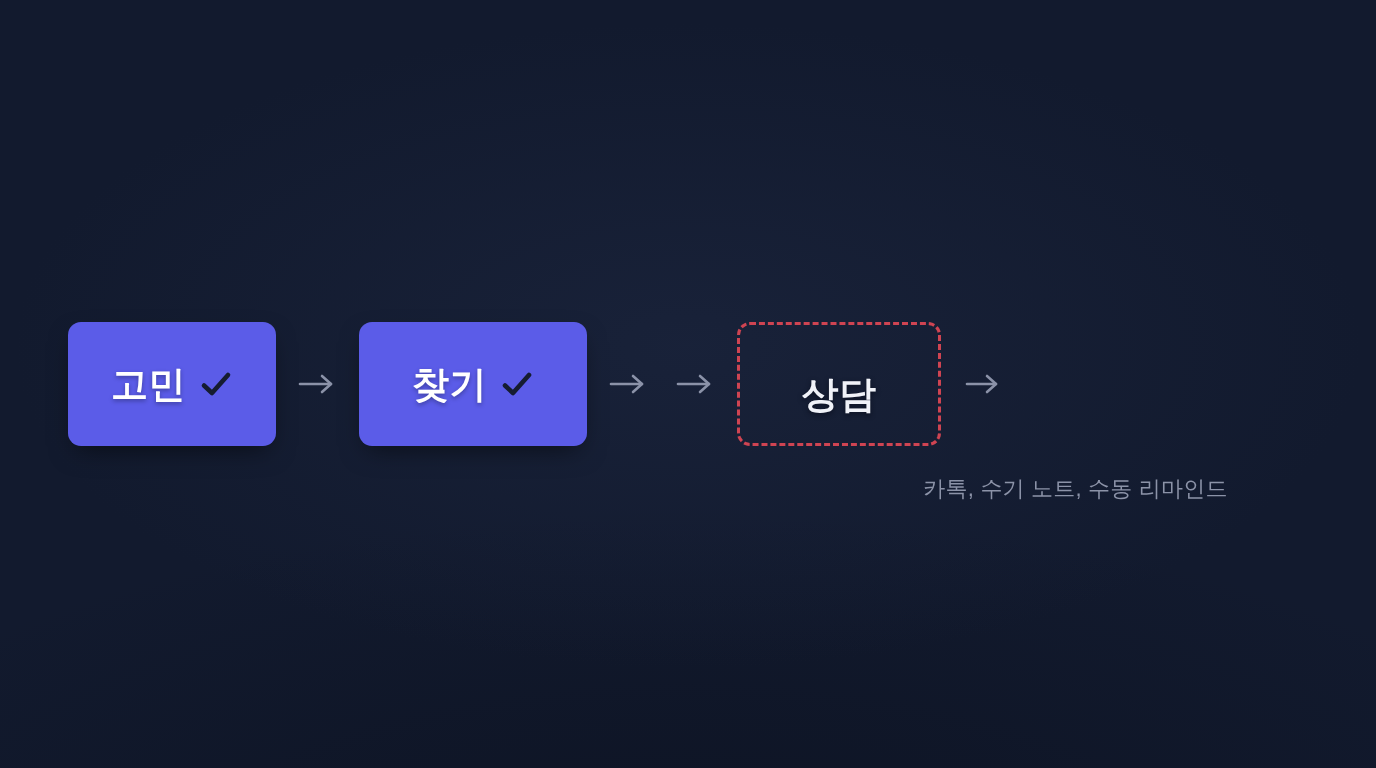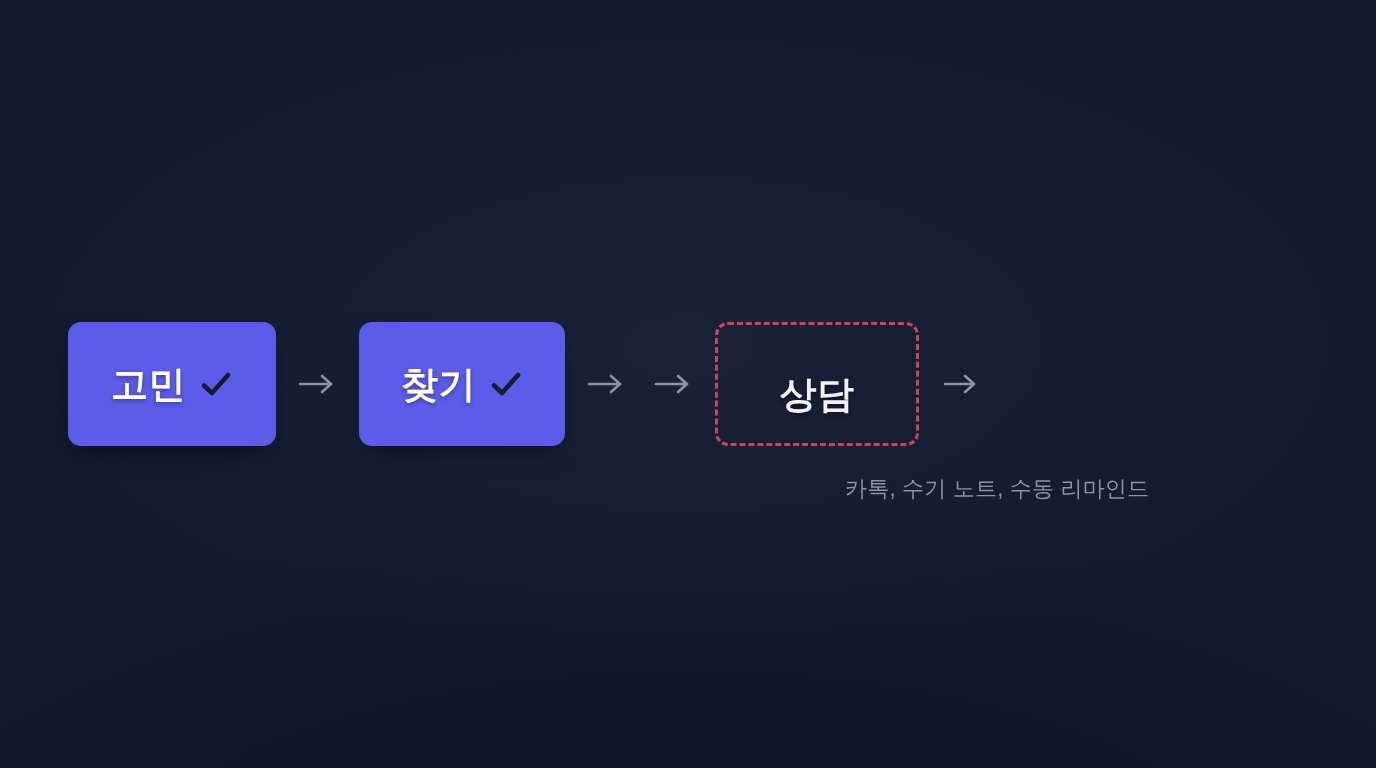--- a/index.html
+++ b/index.html
@@ -105,21 +105,21 @@
     justify-content:center;
   }
   .connector svg { display:block; }
 
   
   #gap-caption {
     position:absolute;
     top:474px;
     left:845px;
     width:461px;
-    text-align:left;
+    text-align:center;
     color:#8c93a8;
     font-size:22px;
     font-weight:400;
     letter-spacing:0.2px;
     white-space:nowrap;
   }
 </style>
 </head>
 <body>
 
@@ -138,21 +138,21 @@
       </div>
     </div>
 
     <div class="connector">
       <svg width="40" height="22" viewBox="0 0 40 22" xmlns="http://www.w3.org/2000/svg">
         <path d="M2 11 H33" fill="none" stroke="#8b92a8" stroke-width="2.6" stroke-linecap="round"></path>
         <path d="M24 3 L33 11 L24 19" fill="none" stroke="#8b92a8" stroke-width="2.6" stroke-linecap="round" stroke-linejoin="round"></path>
       </svg>
     </div>
 
-    <div class="step done" style="width:206px">
+    <div class="step done" style="width:228px">
       <div class="step-inner">
         <span class="step-label">찾기</span>
         <span class="check">
           <svg viewBox="0 0 34 34" xmlns="http://www.w3.org/2000/svg">
             <path d="M5 18.5 L13 26 L29 8" fill="none" stroke="#151c31" stroke-width="4.6" stroke-linecap="round" stroke-linejoin="round"></path>
           </svg>
         </span>
       </div>
     </div>
 

